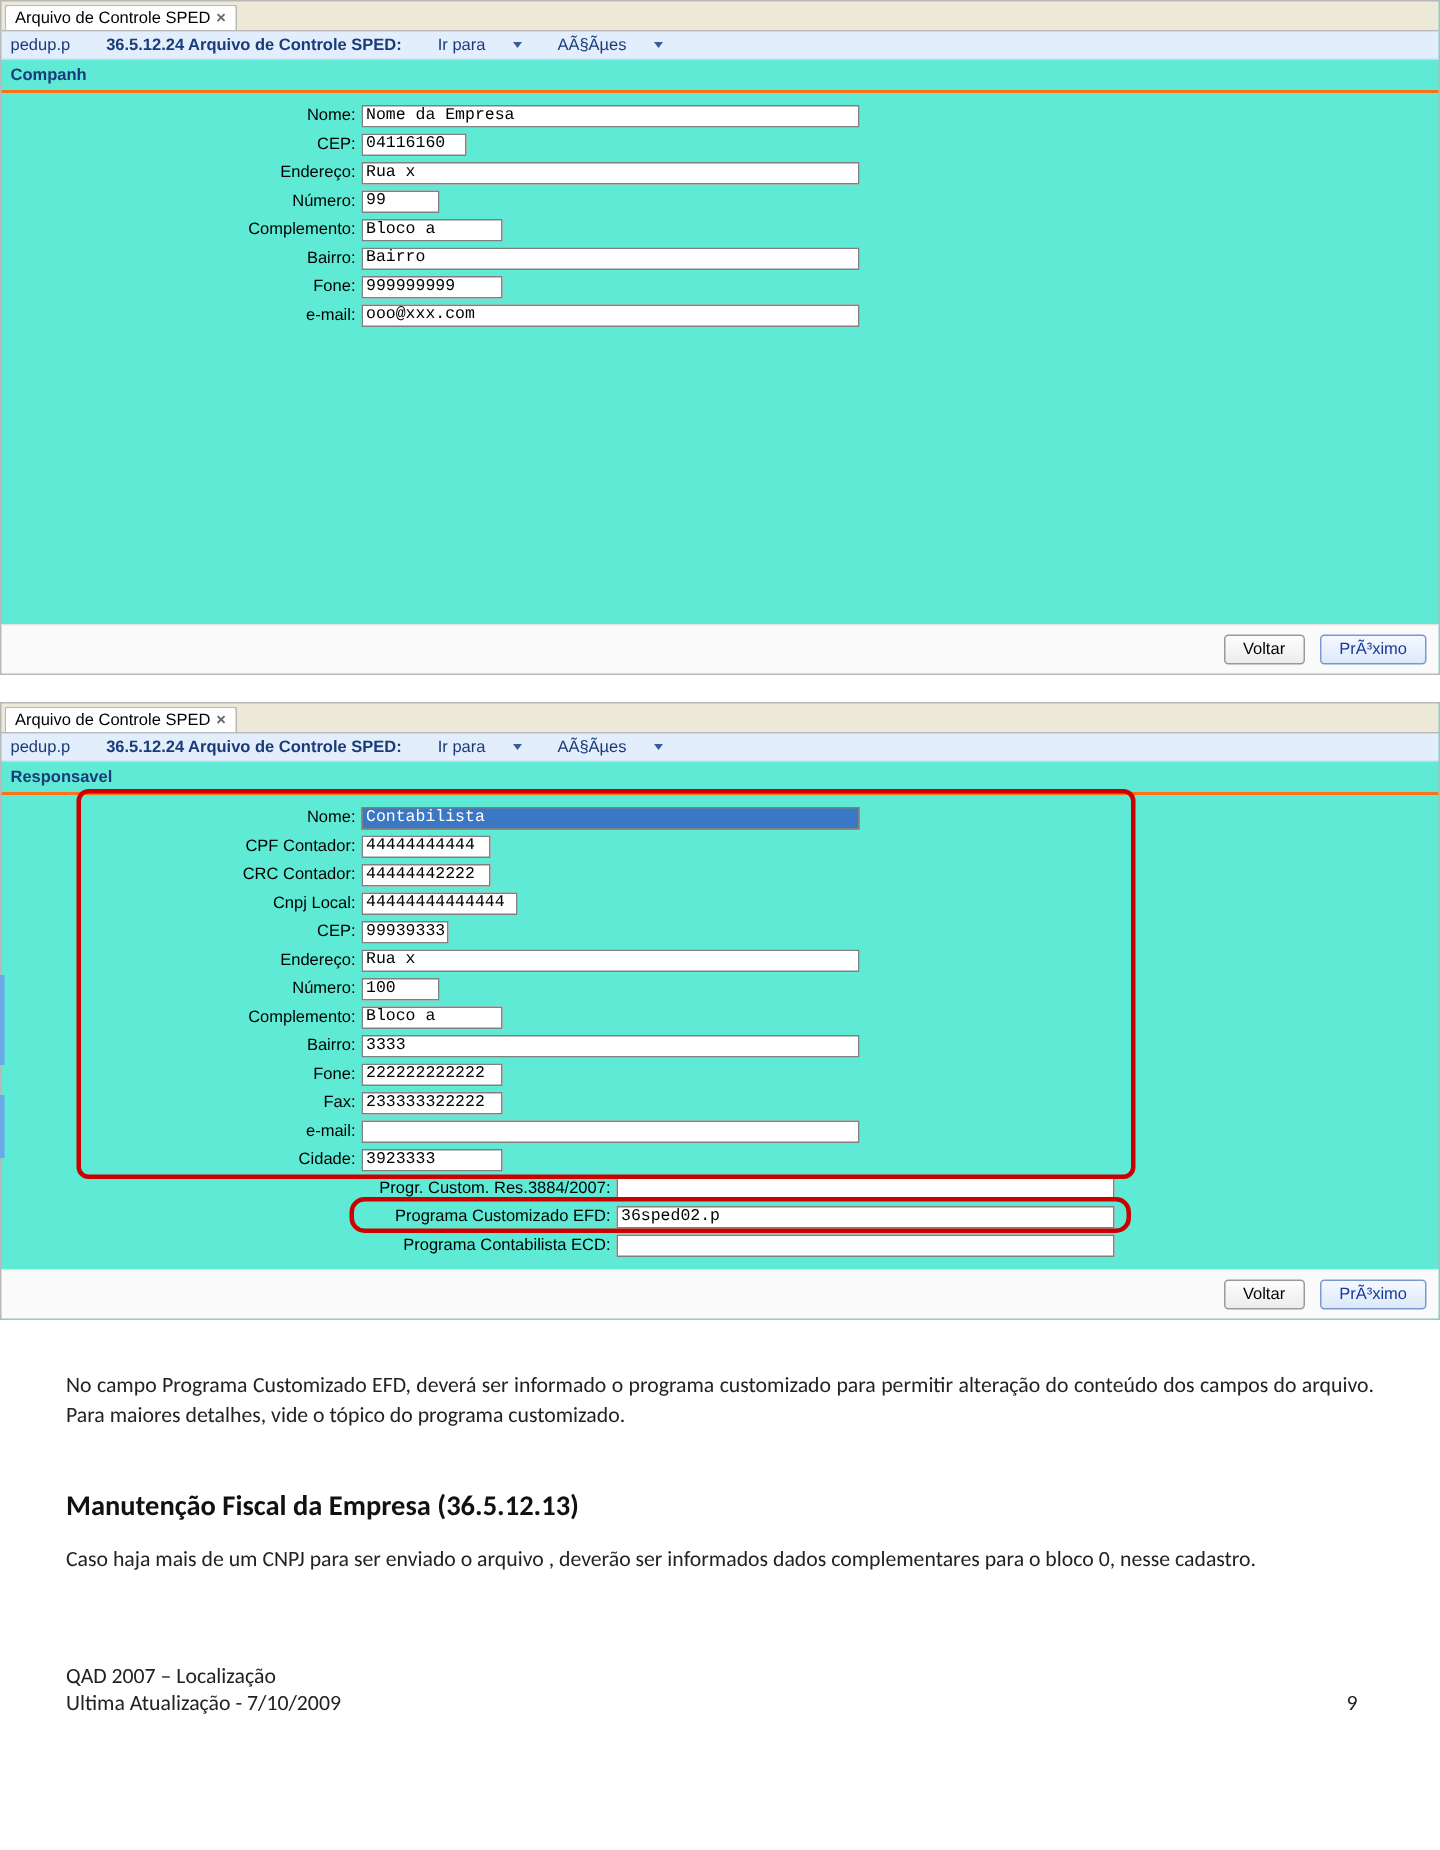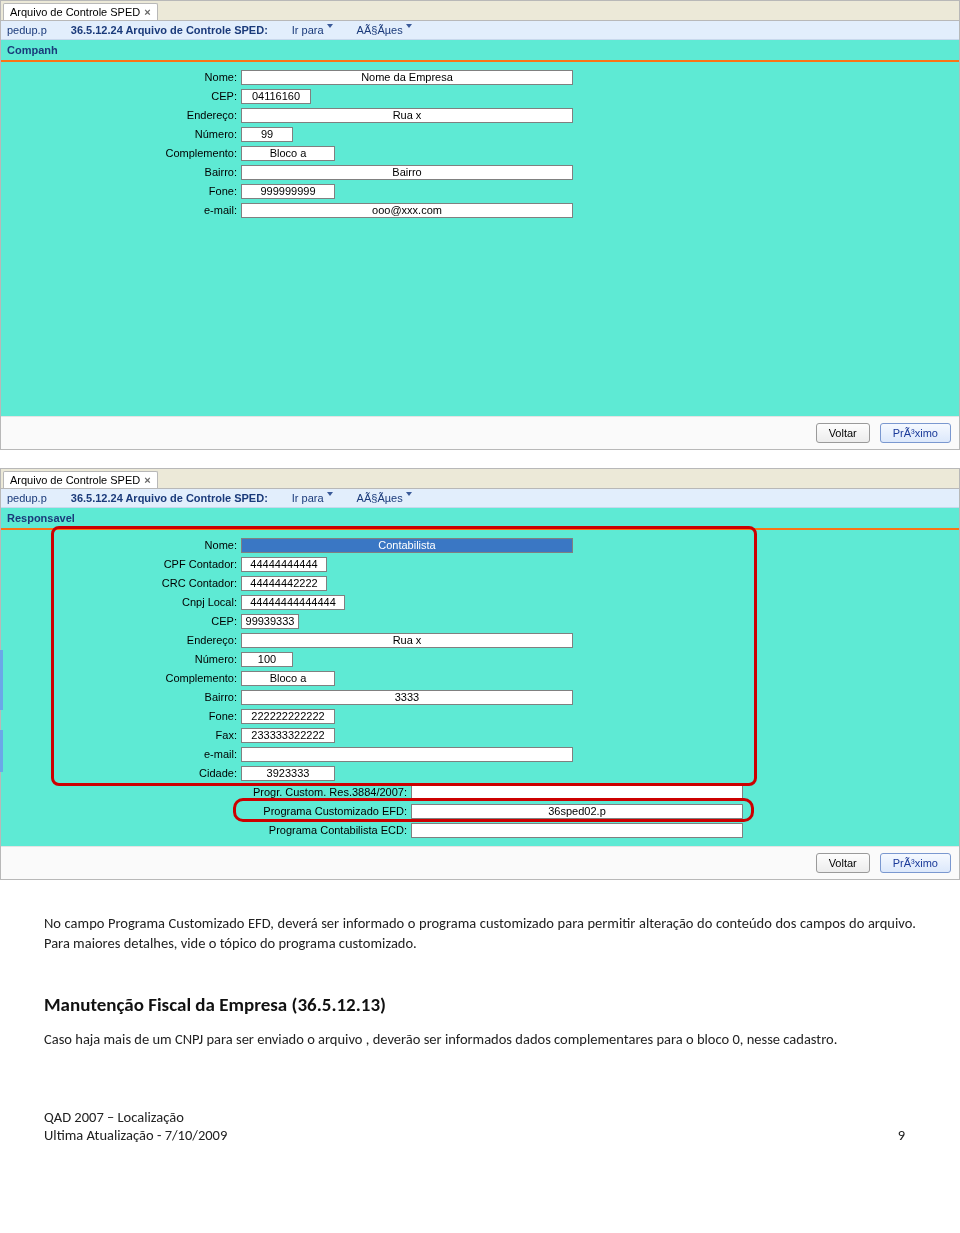--- a/index.html
+++ b/index.html
@@ -46,21 +46,22 @@
     align-items: center;
     gap: 24px;
     color: #1a3a7a;
   }
   .breadcrumb .pname { font-weight: normal; }
   .breadcrumb .title { font-weight: bold; }
   .dropdown-link {
     color: #1a3a7a;
     cursor: pointer;
     display: inline-flex;
-    gap: 3px;
+    align-items: center;
+    gap: 18px;
   }
   .caret {
     width: 0; height: 0;
     border-left: 3px solid transparent;
     border-right: 3px solid transparent;
     border-top: 4px solid #3a5a99;
     display: inline-block;
   }
   .section-label {
     color: #1a3a7a;
@@ -83,24 +84,23 @@
     text-align: right;
     padding-right: 4px;
     color: #000;
     font-size: 11px;
   }
   .inp {
     border: 1px solid #808080;
     height: 15px;
     padding: 0 2px;
     font-size: 11px;
-    font-family: Liberation Sans, sans-serif;
+    font-family: Liberation Mono, monospace;
     background: #fff;
     box-sizing: border-box;
-    text-align: center;
   }
   .inp.sel { background: #3a77c4; color: #fff; }
   .button-row {
     display: flex;
     justify-content: flex-end;
     gap: 10px;
     padding: 6px 8px;
     border-top: 1px solid #e4e4e4;
     background: #fafafa;
   }

